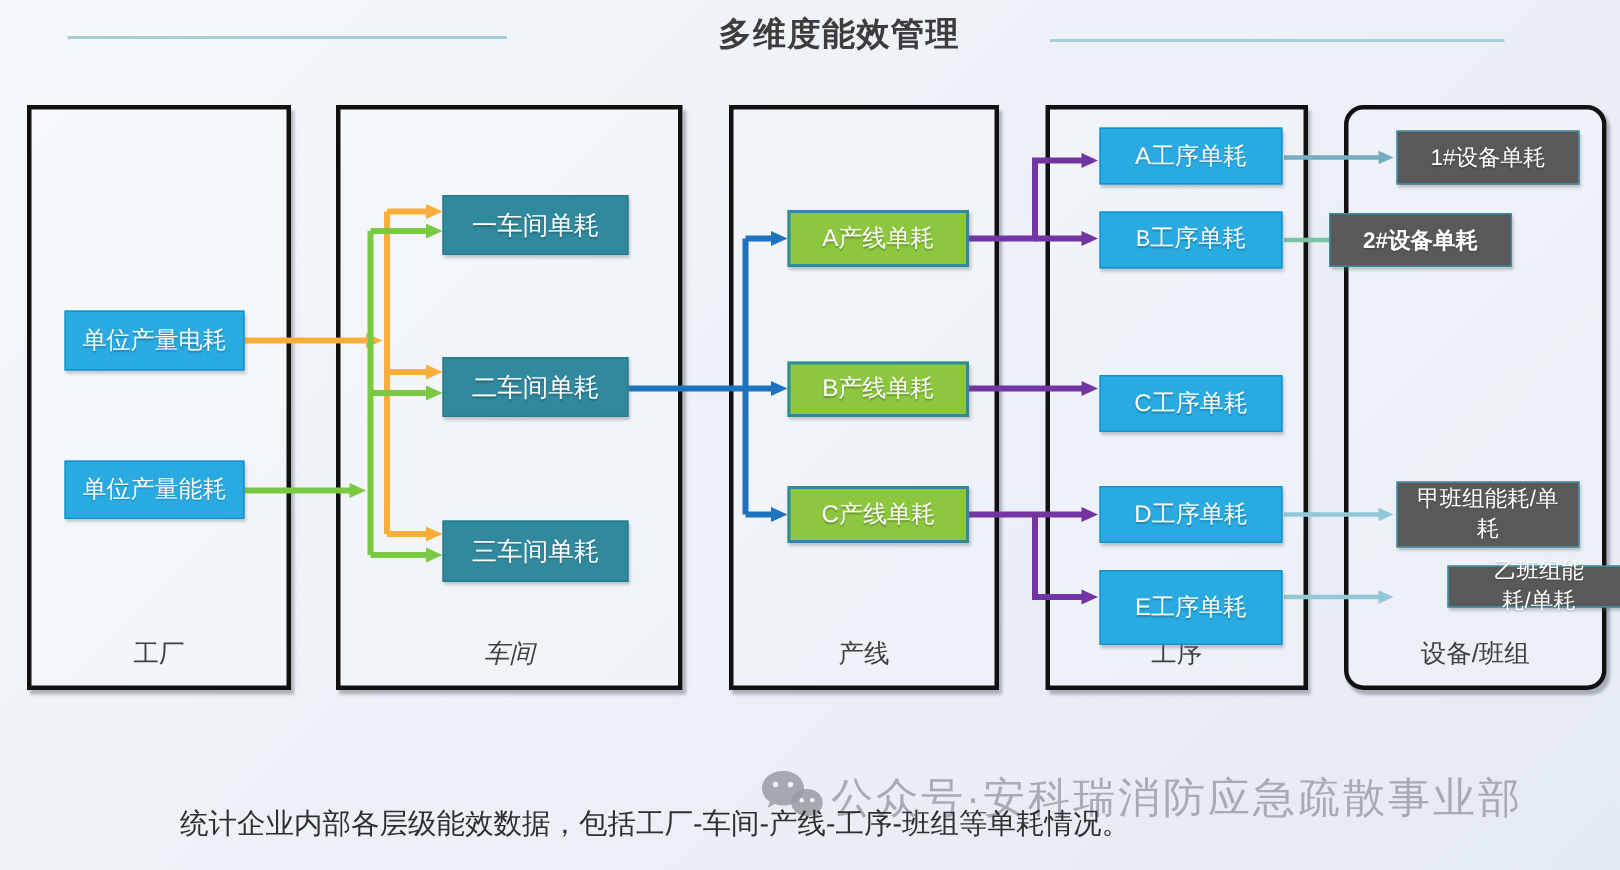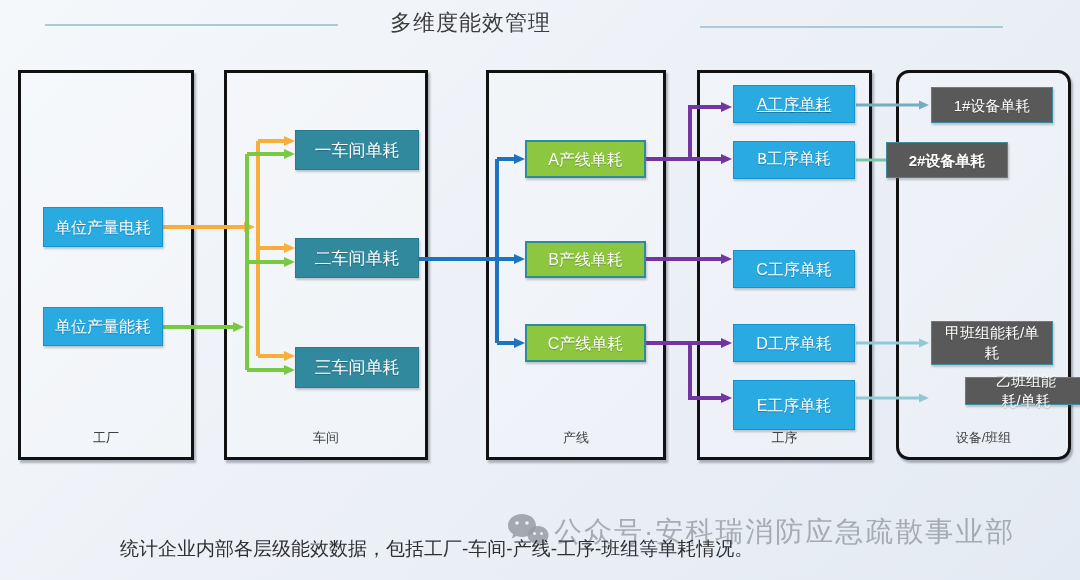--- a/index.html
+++ b/index.html
@@ -5,36 +5,36 @@
   html,body{margin:0;padding:0;}
   body{font-family:"Liberation Sans", sans-serif;}
   .stage{
     position:relative;width:1080px;height:580px;overflow:hidden;
     background:linear-gradient(135deg,#f5f8fb 0%,#edf1f7 45%,#e4eaf3 100%);
   }
   .deco-line{position:absolute;height:2px;background:#a8cbd8;}
   .deco-left{left:45px;top:24px;width:293px;}
   .deco-right{left:700px;top:26px;width:303px;}
   .title{
-    position:absolute;left:390px;top:8px;width:250px;text-align:left;
-    font-size:22px;font-weight:400;color:#3d3d3d;letter-spacing:1px;
+    position:absolute;left:390px;top:8px;width:250px;text-align:right;
+    font-size:22px;font-weight:700;color:#3d3d3d;letter-spacing:1px;
   }
   .column{
     position:absolute;top:70px;height:390px;border:3px solid #111;
     background:rgba(255,255,255,0.22);box-sizing:border-box;
     box-shadow:2px 3px 2px rgba(90,100,110,0.45);
   }
   .col-1{left:18px;width:176px;}
-  .col-2{left:224px;width:204px;}
+  .col-2{left:224px;width:231px;font-style:italic;}
   .col-3{left:486px;width:180px;}
   .col-4{left:697px;width:175px;}
   .col-5{left:896px;width:175px;border-radius:13px;}
   .col-label{
     position:absolute;bottom:10px;left:0;width:100%;text-align:center;
-    font-size:13px;color:#3f3f3f;
+    font-size:17px;color:#3f3f3f;
   }
   .node{
     position:absolute;display:flex;align-items:center;justify-content:center;
     text-align:center;color:#fff;font-size:16px;line-height:19px;
     box-sizing:border-box;z-index:3;word-break:break-all;
     box-shadow:1px 2px 2px rgba(90,100,110,0.35);
     text-shadow:0 1px 1px rgba(0,0,0,0.25);
   }
   .node-blue{background:#29abe2;border:1px solid #1593ce;}
   .node-teal{background:#31899e;border:1px solid #2a7a8d;}
@@ -45,21 +45,21 @@
   .n-f2{left:43px;top:307px;width:120px;height:39px;}
   
   .n-w1{left:295px;top:130px;width:124px;height:40px;font-size:17px;}
   .n-w2{left:295px;top:238px;width:124px;height:40px;font-size:17px;}
   .n-w3{left:295px;top:347px;width:124px;height:41px;font-size:17px;}
   
   .n-l1{left:525px;top:140px;width:121px;height:38px;}
   .n-l2{left:525px;top:241px;width:121px;height:37px;text-align:center;}
   .n-l3{left:525px;top:324px;width:121px;height:38px;}
   
-  .n-p1{left:733px;top:85px;width:122px;height:38px;text-decoration:underline;}
+  .n-p1{left:733px;top:85px;width:122px;height:38px;}
   .n-p2{left:733px;top:141px;width:122px;height:38px;font-family:Liberation Mono, monospace;}
   .n-p3{left:733px;top:240px;width:122px;height:38px;margin-top:10px;}
   .n-p4{left:733px;top:324px;width:122px;height:38px;}
   .n-p5{left:733px;top:380px;width:122px;height:50px;}
   
   .n-e1{left:931px;top:87px;width:122px;height:36px;}
   .n-e2{left:886px;top:142px;width:122px;height:36px;font-weight:bold;}
   .n-e3{left:931px;top:321px;width:122px;height:44px;line-height:20px;padding:0 9px;}
   .n-e4{left:965px;top:377px;width:122px;height:28px;line-height:20px;padding:0 21px;}
   .connectors{position:absolute;left:0;top:0;width:1080px;height:580px;z-index:2;pointer-events:none;}

